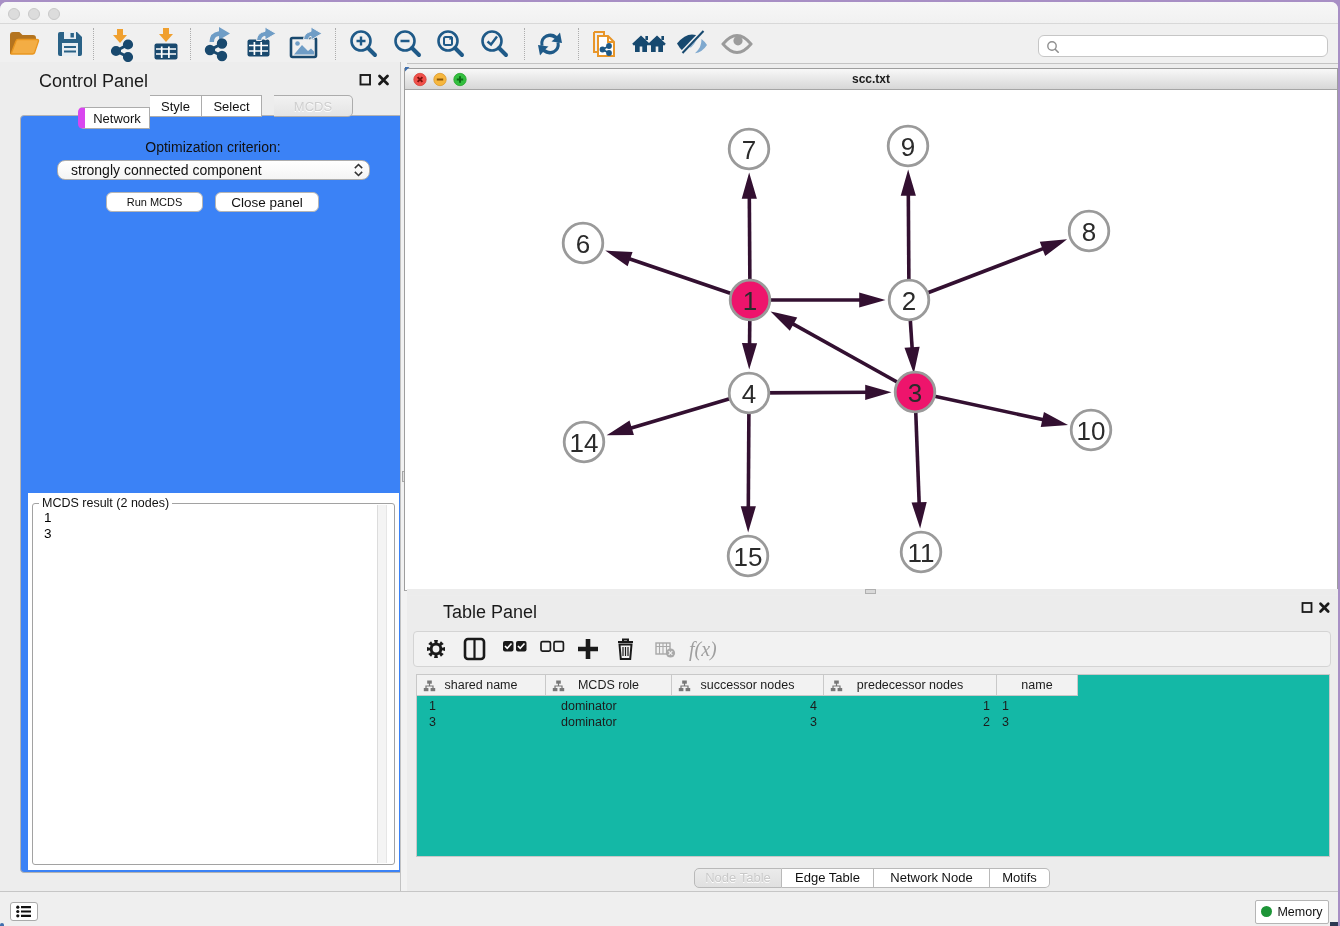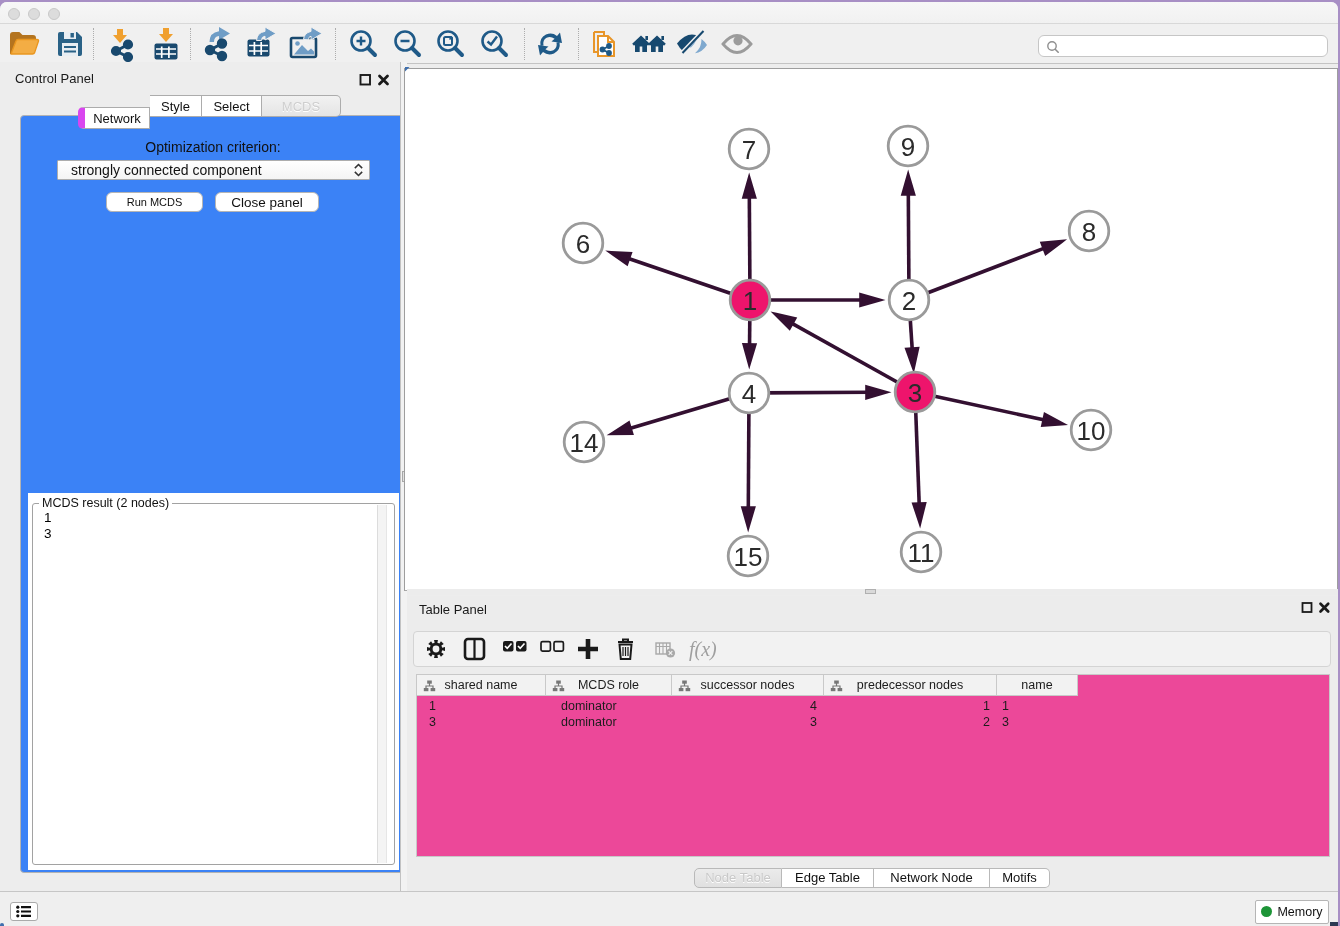--- a/index.html
+++ b/index.html
@@ -10,39 +10,39 @@
 #titlebar { position:absolute; left:0; top:0; width:100%; height:22px; background:linear-gradient(#f7f7f7,#f1f1f1); border-bottom:1px solid #d8d8d8; }
 #titlebar .tl { position:absolute; top:6px; width:12px; height:12px; border-radius:50%; background:#dcdcdc; border:1px solid #c8c8c8; }
 #title-text { position:absolute; top:3px; width:100%; text-align:center; font-size:13.5px; color:#9d9d9d; }
 
 #toolbar { position:absolute; left:0; top:22px; width:100%; height:40px; background:#f0f0f0; border-bottom:1px solid #c4c4c4; }
 .sep { position:absolute; top:4px; height:32px; width:1px; border-left:1px dotted #adadad; }
 .ticon { position:absolute; top:2px; }
 #searchbox { position:absolute; left:1038px; top:11px; width:290px; height:22px; background:#fff; border:1px solid #c6c6c6; border-radius:6px; }
 
 #cpanel { position:absolute; left:0; top:60px; width:400px; height:831px; background:#ededed; }
-.ptitle { font-size:13px; color:#1a1a1a; }
+.ptitle { font-size:18px; color:#1a1a1a;margin-left:24px; }
 .tabs { position:absolute; font-size:13px; }
 .tab { position:absolute; top:0; height:22px; background:#fff; border:1px solid #acacac; border-left:none; text-align:center; color:#111; line-height:21px; }
 .tab.first { border-left:7px solid #d946ef; border-radius:5px 0 0 5px;margin-top:12px; }
 .tab.last { border-radius:0 5px 5px 0; }
 .tab.etched { background:linear-gradient(#f2f2f2,#e4e4e4); color:#cecece; text-shadow:0 1px 0 #ffffff; }
 #cp-content { position:absolute; left:20px; top:53px; width:386px; height:758px; background:#3b82f6; border:1px solid #b3b3b3; border-radius:4px; }
 .btn { position:absolute; background:#ffffff; border:1px solid #b5b5b5; border-radius:6px; font-size:13px; color:#111; text-align:center; font-family:"Liberation Sans", sans-serif; }
 
 #divider { position:absolute; left:400px; top:60px; width:7px; height:831px; background:#f2f2f2; border-left:1px solid #c2c2c2; }
 #netwin { position:absolute; left:404px; top:66px; width:934px; height:523px; border:1px solid #9e9e9e; border-bottom:1px solid #a8a8a8; background:#fff; }
 #nettitle { position:absolute; left:0; top:0; width:100%; height:21px; background:linear-gradient(#f8f8f8,#d7d7d7); border-bottom:1px solid #a5a5a5; }
 
 #tpanel { position:absolute; left:407px; top:594px; width:931px; height:295px; background:#ececec; }
 
 #statusbar { position:absolute; left:0; top:889px; width:100%; height:35px; background:#efefef; border-top:1px solid #c6c6c6; }
 
 #ttoolbar { position:absolute; left:6px; top:35px; width:918px; height:36px; background:#f2f2f2; border:1px solid #d4d4d4; border-radius:4px; }
-#dtable { position:absolute; left:9px; top:78px; width:914px; height:183px; background:#ec4899; border:1px solid #c8c8c8; font-size:12.5px; color:#1c1c1c; }
+#dtable { position:absolute; left:9px; top:78px; width:914px; height:183px; background:#14b8a6; border:1px solid #c8c8c8; font-size:12.5px; color:#1c1c1c; }
 .hcell { position:absolute; top:0; height:21px; background:#f2f2f2; border-right:1px solid #c9c9c9; border-bottom:1px solid #c9c9c9; text-align:center; line-height:21px; }
 .btabs { position:absolute; top:272px; height:21px; font-size:13px; }
 .btab { position:absolute; top:0; height:20px; background:#fff; border:1px solid #b9b9b9; border-left:none; text-align:center; color:#111; line-height:18px; }
 svg { display:block; }
 </style>
 </head>
 <body>
 <div id="win">
 
   <div id="titlebar">
@@ -171,49 +171,60 @@
   </div>
 
   <div id="cpanel">
     <div class="ptitle" style="position:absolute;left:15px;top:9px;">Control Panel</div>
     <svg style="position:absolute;left:358px;top:11px;" width="40" height="14" viewBox="0 0 40 14">
       <rect x="2.5" y="2" width="9.5" height="9.5" fill="none" stroke="#1a1a1a" stroke-width="1.9"></rect>
       <path d="M21.5 3 L29.5 11 M29.5 3 L21.5 11" stroke="#1a1a1a" stroke-width="2.8" stroke-linecap="round"></path>
     </svg>
     <div id="cp-content">
       <div style="position:absolute;left:0;top:23px;width:100%;text-align:center;font-size:14px;color:#111;">Optimization criterion:</div>
-      <div style="position:absolute;left:36px;top:44px;width:313px;height:20px;background:linear-gradient(#ffffff,#f4f4f4);border:1px solid #adadad;border-radius:1px;">
+      <div style="position:absolute;left:36px;top:44px;width:313px;height:20px;background:linear-gradient(#ffffff,#f4f4f4);border:1px solid #adadad;border-radius:8px;">
         <span style="position:absolute;left:13px;top:1px;font-size:14px;color:#111;">strongly connected component</span>
         <svg width="11" height="16" viewBox="0 0 12 17" style="position:absolute;right:5px;top:1px;">
           <path d="M2 6.5 L6 2.5 L10 6.5" fill="none" stroke="#333" stroke-width="1.7"></path>
           <path d="M2 10.5 L6 14.5 L10 10.5" fill="none" stroke="#333" stroke-width="1.7"></path>
         </svg>
       </div>
       <div class="btn" style="left:85px;top:76px;width:97px;height:20px;line-height:19px;font-size:11px;">Run MCDS</div>
       <div class="btn" style="left:194px;top:76px;width:104px;height:20px;line-height:19px;font-size:13.5px;">Close panel</div>
       <div style="position:absolute;left:7px;top:377px;width:371px;height:377px;background:#fff;">
         <div style="position:absolute;left:4px;top:10px;width:363px;height:362px;border:1px solid #a2a2a2;border-radius:3px;"></div>
         <div style="position:absolute;left:11px;top:3px;background:#fff;padding:0 3px;font-size:12.5px;color:#111;">MCDS result (2 nodes)</div>
         <div style="position:absolute;left:349px;top:12px;width:10px;height:358px;background:#f4f4f4;border-left:1px solid #dcdcdc;border-right:1px solid #e6e6e6;"></div>
         <div style="position:absolute;left:16px;top:17px;font-size:13.5px;color:#000;line-height:16px;">1<br>3</div>
       </div>
     </div>
     <div class="tabs" style="left:78px; top:33px;">
       <div class="tab first" style="left:0; width:72px;">Network</div>
       <div class="tab" style="left:72px; width:52px;">Style</div>
       <div class="tab" style="left:124px; width:60px;">Select</div>
-      <div class="tab last etched" style="left:184px; width:79px;">MCDS</div>
+      <div class="tab last etched" style="left:196px; width:79px;">MCDS</div>
     </div>
   </div>
 
   <div id="divider">
     <div style="position:absolute;left:1px;top:409px;width:4px;height:11px;background:#e2e2e2;border:1px solid #a8a8a8;"></div>
   </div>
 
   <div id="netwin">
+    <div id="nettitle">
+      <svg style="position:absolute;left:8px;top:3px;" width="60" height="15" viewBox="0 0 60 15">
+        <circle cx="7" cy="7.5" r="6.2" fill="#f0504a" stroke="#d6453c" stroke-width="0.8"></circle>
+        <path d="M4.6 5.1 L9.4 9.9 M9.4 5.1 L4.6 9.9" stroke="#7e120e" stroke-width="2"></path>
+        <circle cx="27" cy="7.5" r="6.2" fill="#f6b73e" stroke="#dc9a2e" stroke-width="0.8"></circle>
+        <path d="M23.8 7.5 H30.2" stroke="#89570a" stroke-width="2"></path>
+        <circle cx="47" cy="7.5" r="6.2" fill="#33bf3f" stroke="#2aa62f" stroke-width="0.8"></circle>
+        <path d="M43.8 7.5 H50.2 M47 4.3 V10.7" stroke="#0d6b16" stroke-width="2"></path>
+      </svg>
+      <div style="position:absolute;top:3px;width:100%;text-align:center;font-size:12px;font-weight:700;color:#1c1c1c;">scc.txt</div>
+    </div>
     <svg id="graph" style="position:absolute;left:0;top:21px;" width="932" height="501" viewBox="0 0 932 501">
       <g stroke="#331031" stroke-width="3.6" fill="#331031">
         <line x1="345" y1="210" x2="344.3" y2="104.0"></line>
           <polygon points="344.2,89.0 349.5,107.0 339.1,107.0"></polygon>
         <line x1="345" y1="210" x2="220.6" y2="167.5"></line>
           <polygon points="206.4,162.7 225.1,163.6 221.7,173.4"></polygon>
         <line x1="345" y1="210" x2="459.0" y2="210.0"></line>
           <polygon points="474.0,210.0 456.0,215.2 456.0,204.8"></polygon>
         <line x1="345" y1="210" x2="344.5" y2="258.0"></line>
           <polygon points="344.3,273.0 339.3,254.9 349.7,255.1"></polygon>

